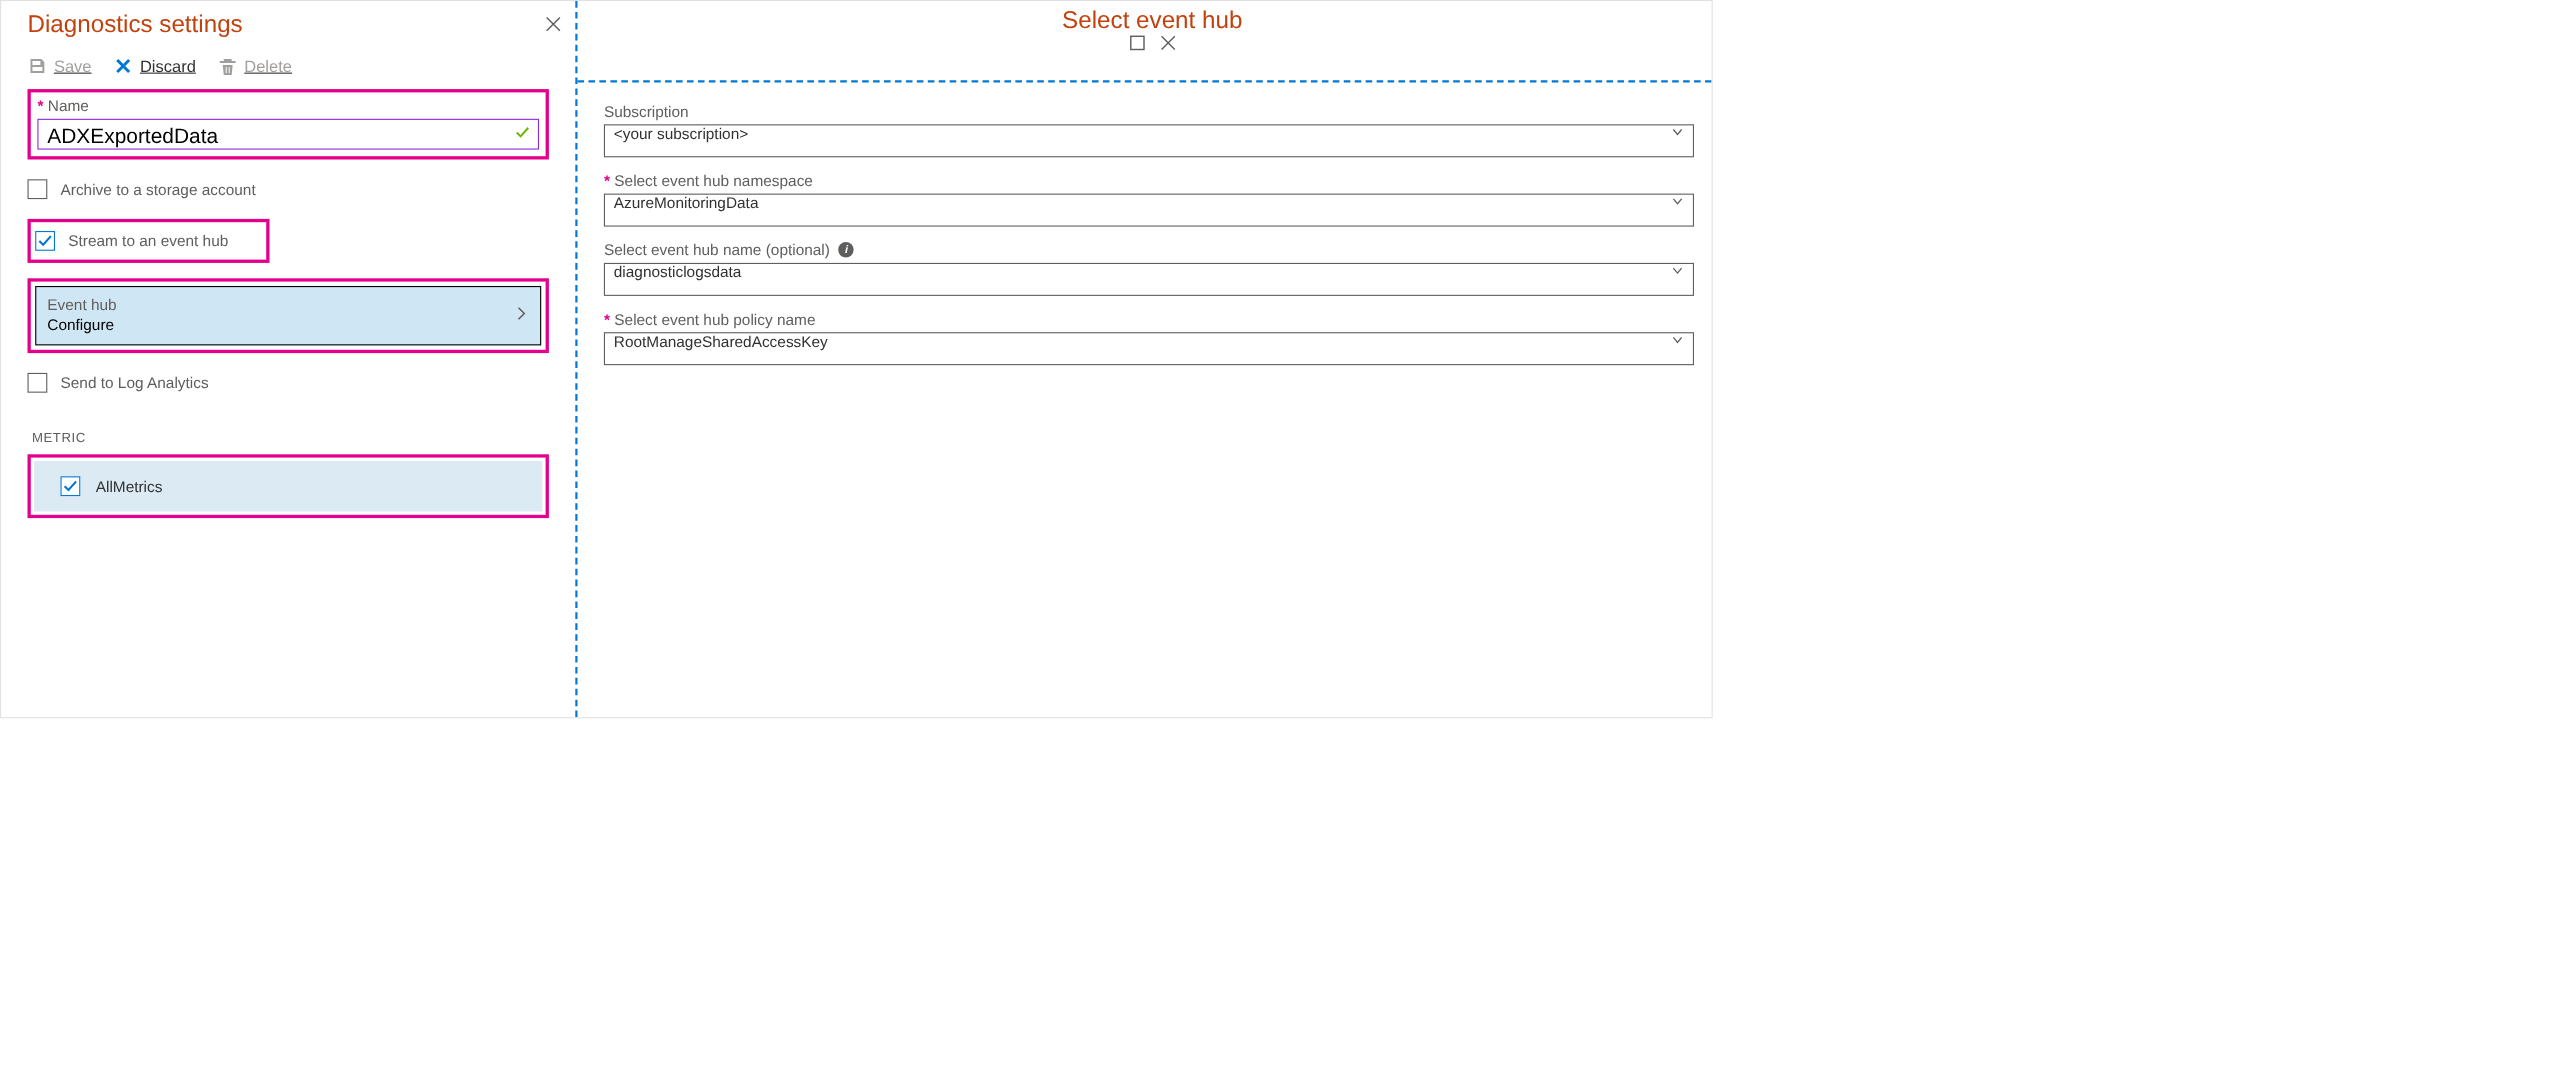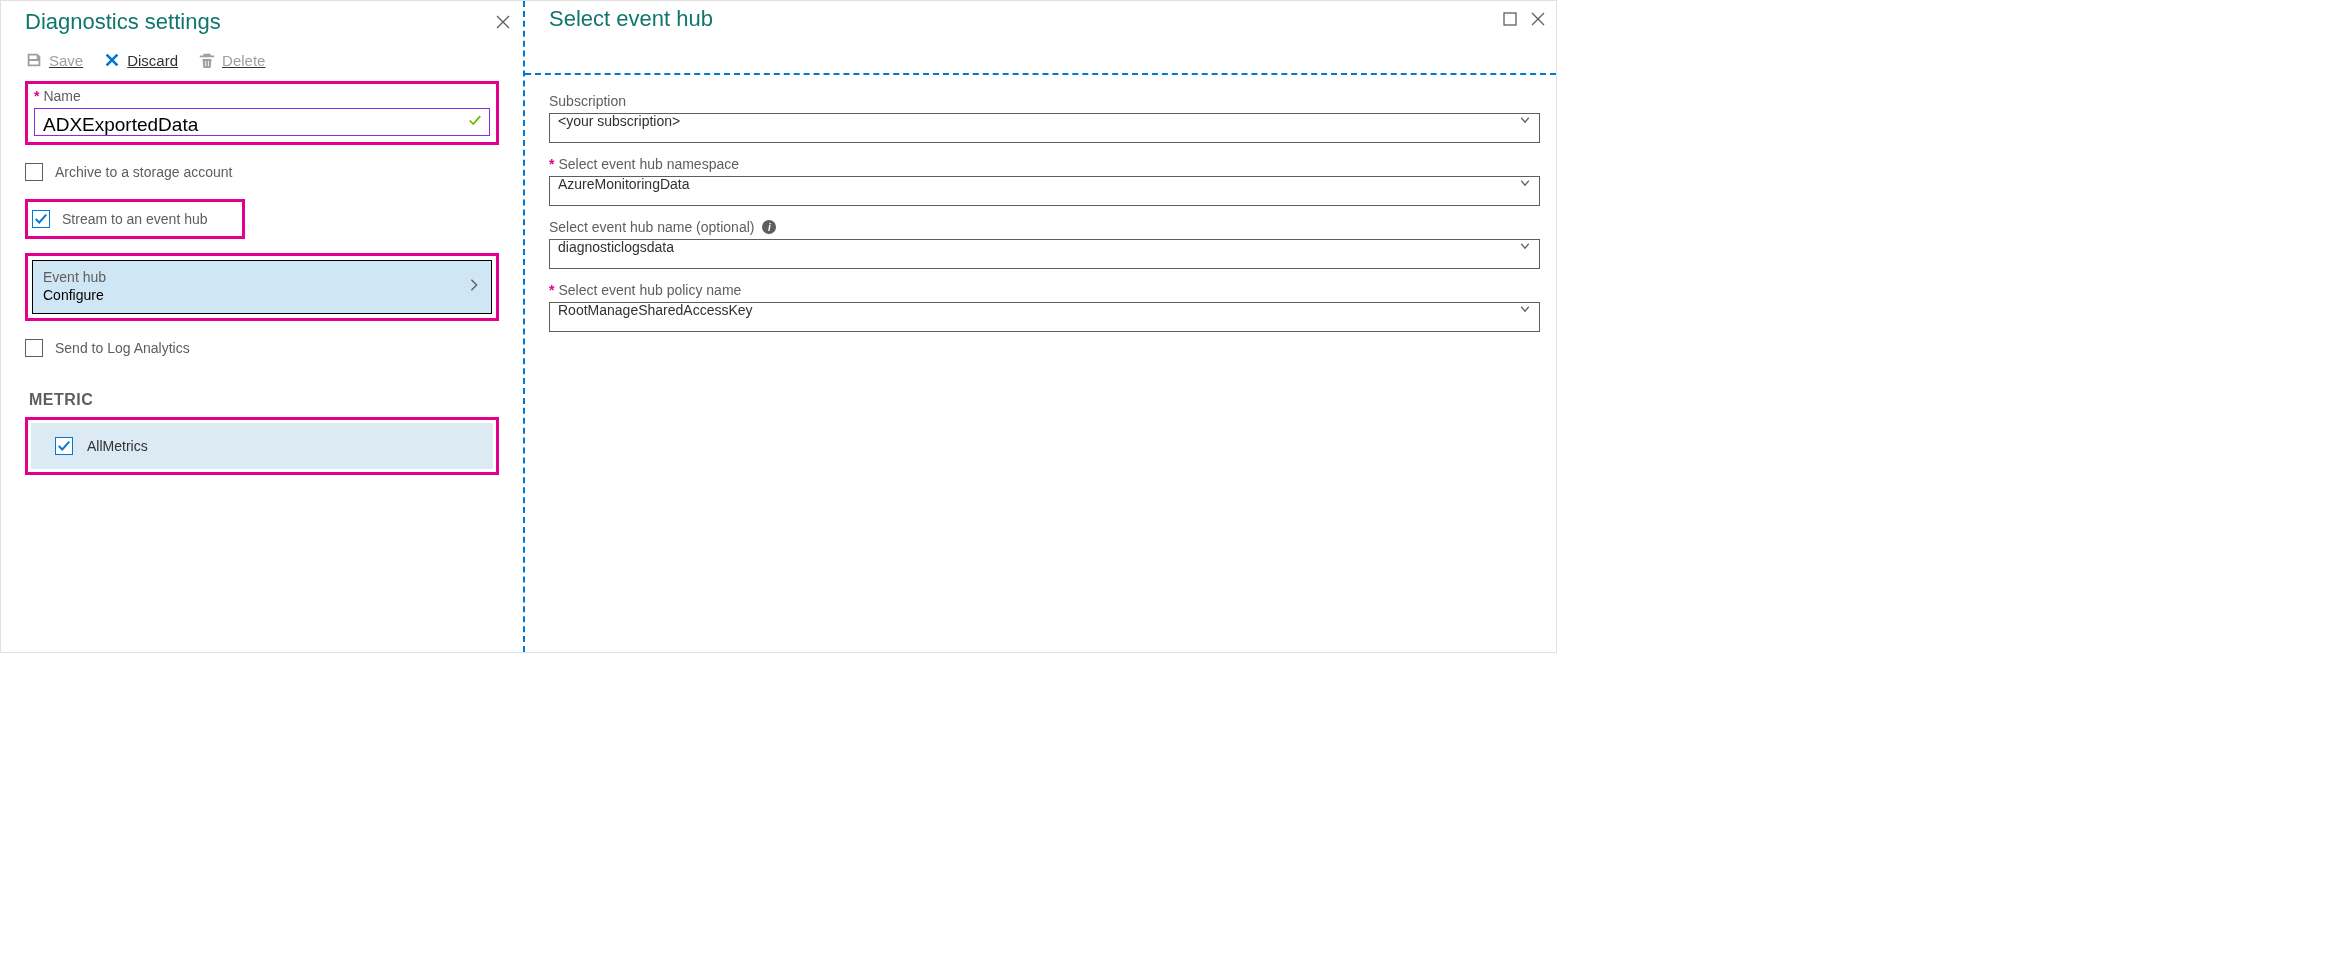--- a/index.html
+++ b/index.html
@@ -31,25 +31,26 @@
       justify-content: space-between;
       align-items: center;
       padding: 8px 12px 8px 24px;
     }
     .panel-right-header {
       display: flex;
       justify-content: space-between;
       align-items: center;
       padding: 4px 10px 4px 24px;
       height: 36px;
+      flex-direction: column;
     }
     .panel-title {
       font-size: 22px;
       font-weight: 400;
-      color: #0f766e;
+      color: #c2410c;
     }
     .header-actions { display: flex; gap: 12px; align-items: center; }
     .icon-btn {
       width: 16px; height: 16px;
       display: inline-flex;
       align-items: center;
       justify-content: center;
       cursor: pointer;
       color: #605e5c;
     }
@@ -128,22 +129,22 @@
       padding: 8px 10px 10px 10px;
       display: flex;
       justify-content: space-between;
       align-items: center;
     }
     .config-label-small { font-size: 14px; color: #605e5c; }
     .config-text { font-size: 14px; color: #000; margin-top: 2px; }
     .chevron-right svg { width: 14px; height: 14px; color: #605e5c; }
 
     .section-caption {
-      font-size: 16px;
-      font-weight: 700;
+      font-size: 12px;
+      font-weight: 400;
       letter-spacing: 0.5px;
       color: #605e5c;
       margin: 30px 0 8px 4px;
     }
     .metric-row {
       background: #dceaf4;
       padding: 14px 24px;
       display: flex;
       align-items: center;
       gap: 14px;

